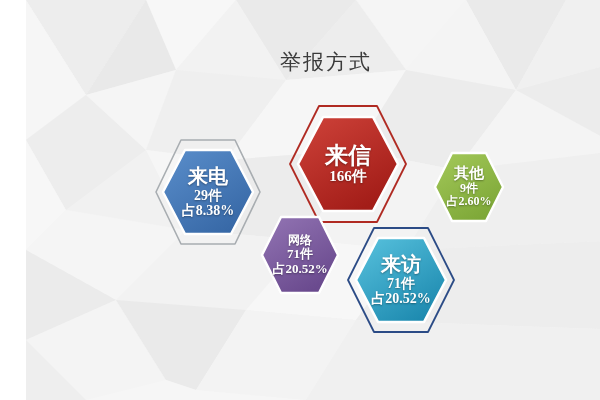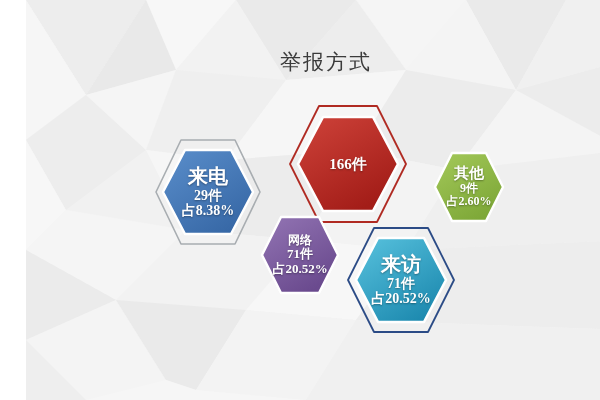--- a/index.html
+++ b/index.html
@@ -149,20 +149,21 @@
       <defs>
         <linearGradient id="g-laixin" x1="0" y1="0" x2="0.6" y2="1">
           <stop offset="0%" stop-color="#cf433a"></stop>
           <stop offset="100%" stop-color="#a31d18"></stop>
         </linearGradient>
       </defs>
       <polygon points="31,2 89,2 118,60 89,118 31,118 2,60" fill="none" stroke="#b02a22" stroke-width="1.8" stroke-linejoin="round"></polygon>
       <polygon points="35,13 85,13 110,60 85,107 35,107 10,60" fill="url(#g-laixin)" stroke="#ffffff" stroke-width="2.6" stroke-linejoin="round"></polygon>
     </svg>
     <div class="hex-label">
+      <div class="hex-name" style="font-size:23px;">来信</div>
       <div class="hex-count" style="font-size:15px;">166件</div>
     </div>
   </div>
 
   <div class="hex-node" style="left:405px; top:149px; width:76px; height:76px;">
     <svg width="76" height="76" viewBox="0 0 76 76">
       <defs>
         <linearGradient id="g-qita" x1="0" y1="0" x2="0.6" y2="1">
           <stop offset="0%" stop-color="#a4c95a"></stop>
           <stop offset="100%" stop-color="#7ea838"></stop>

